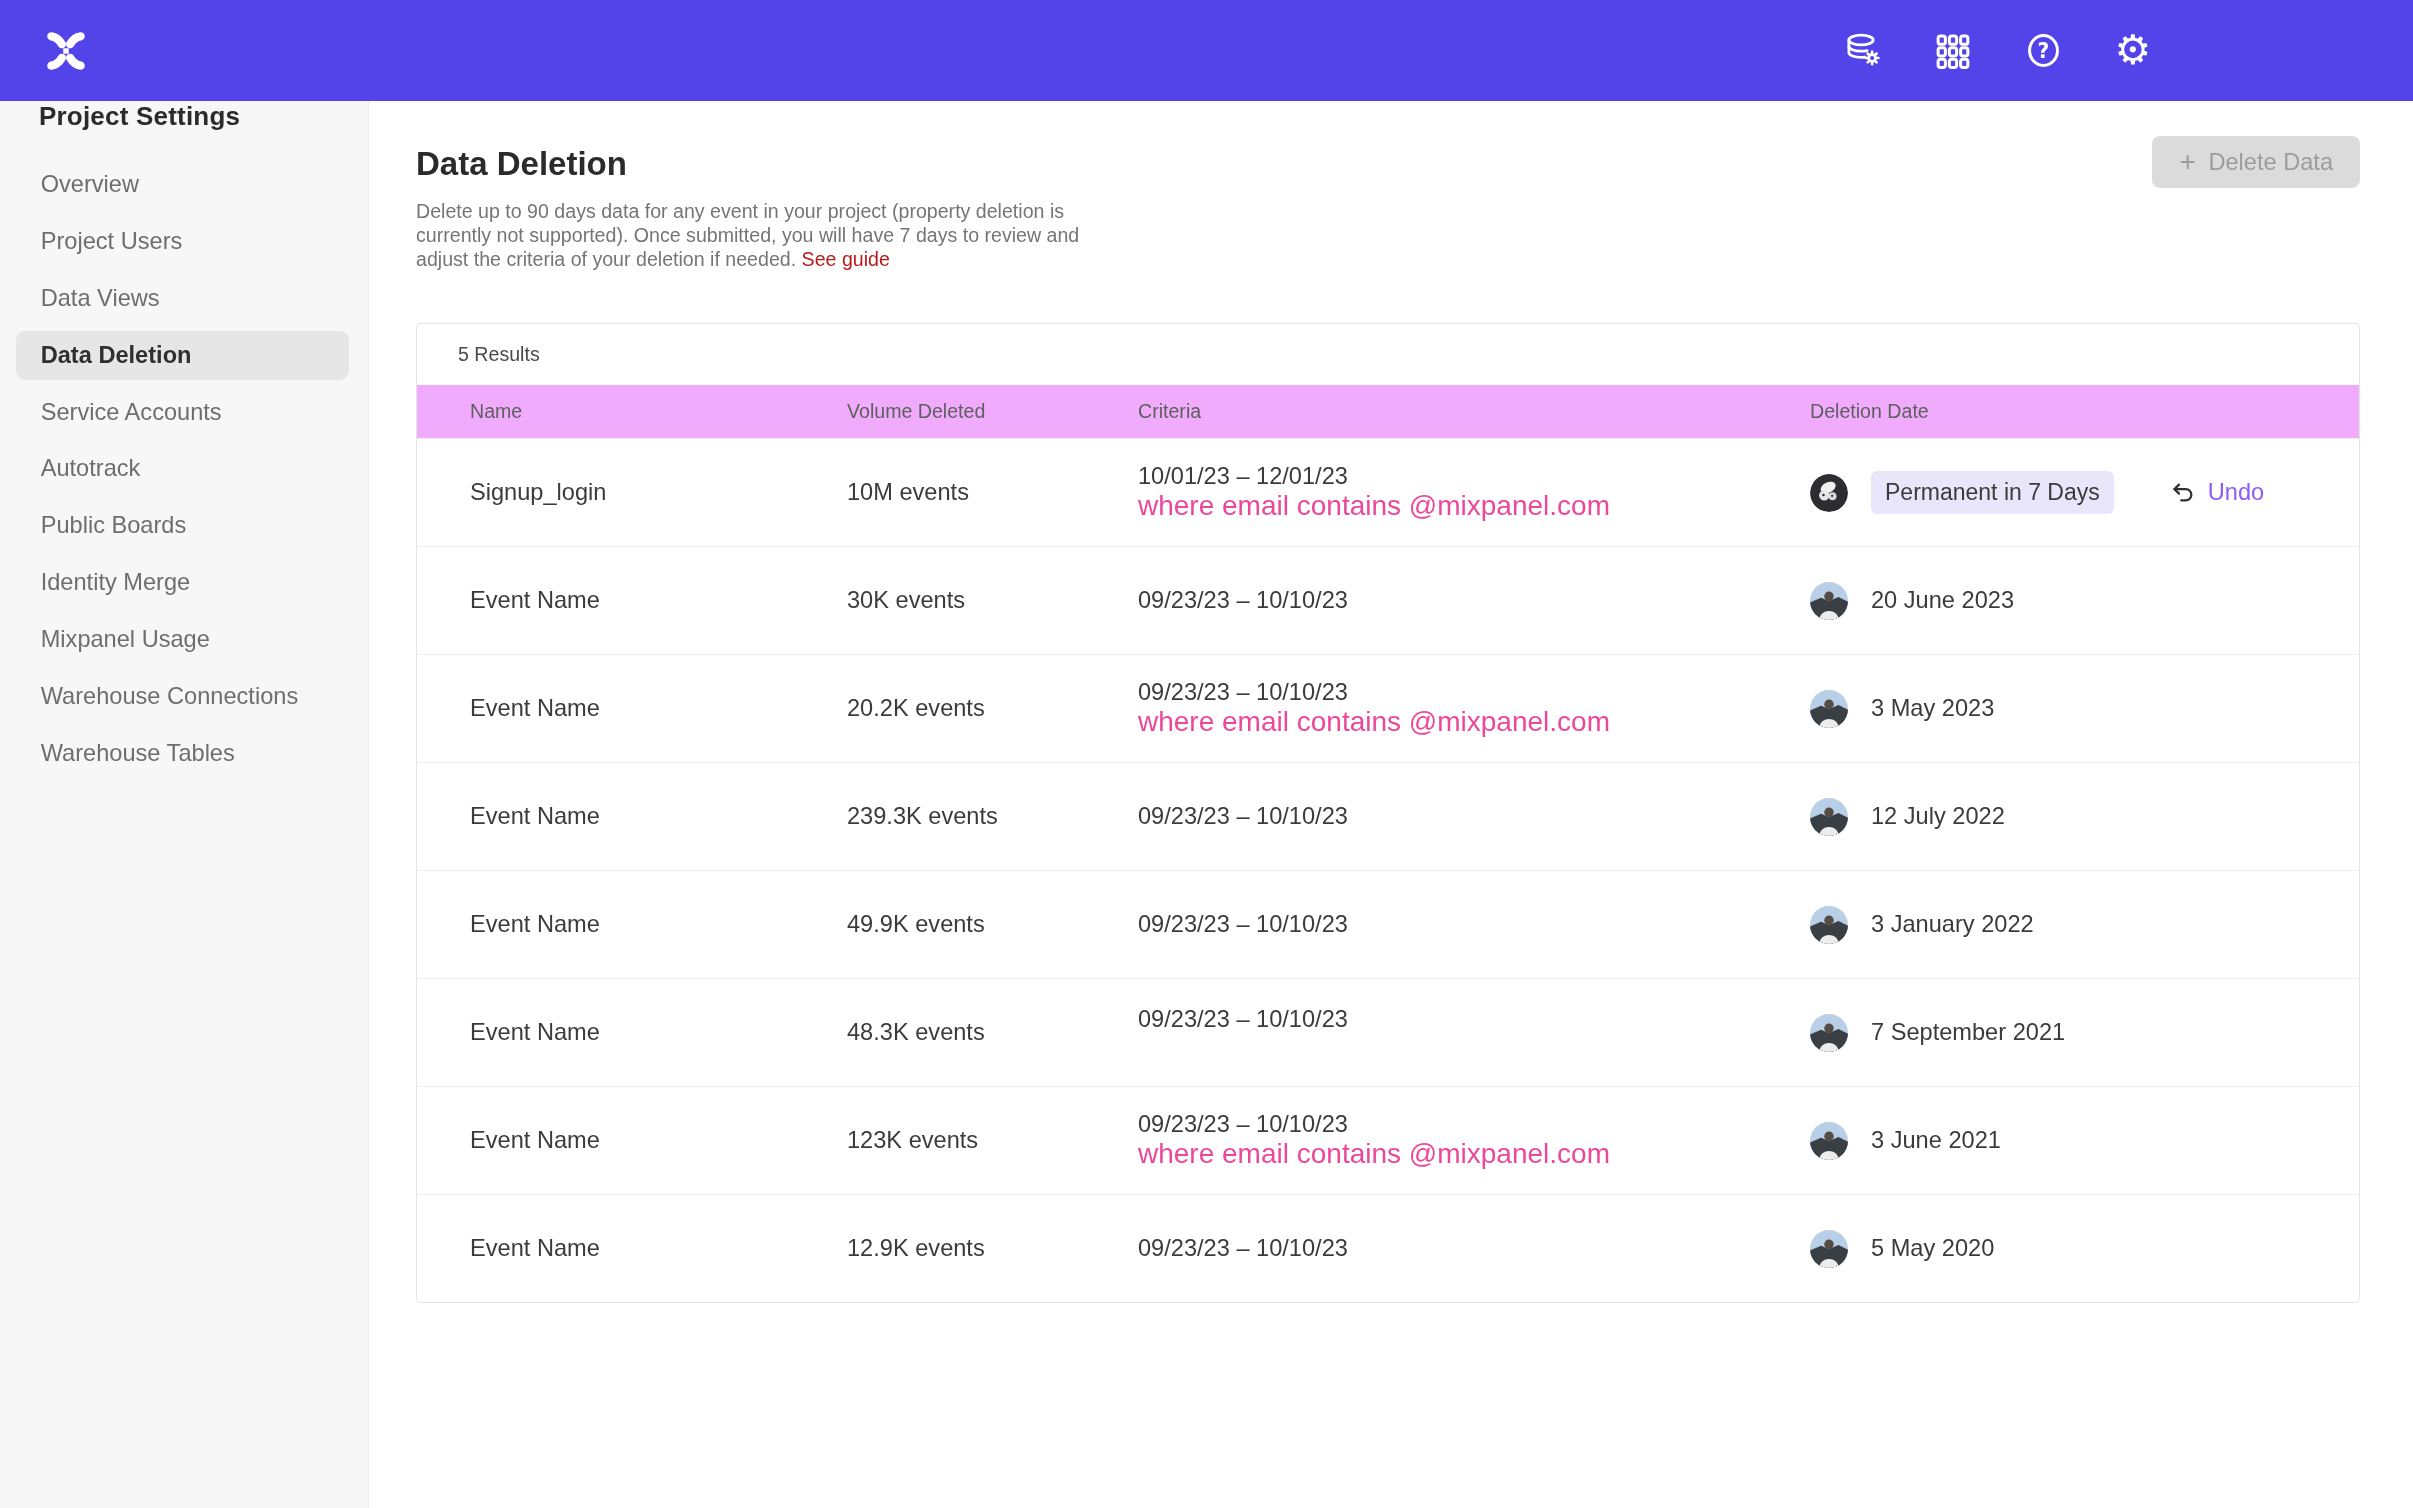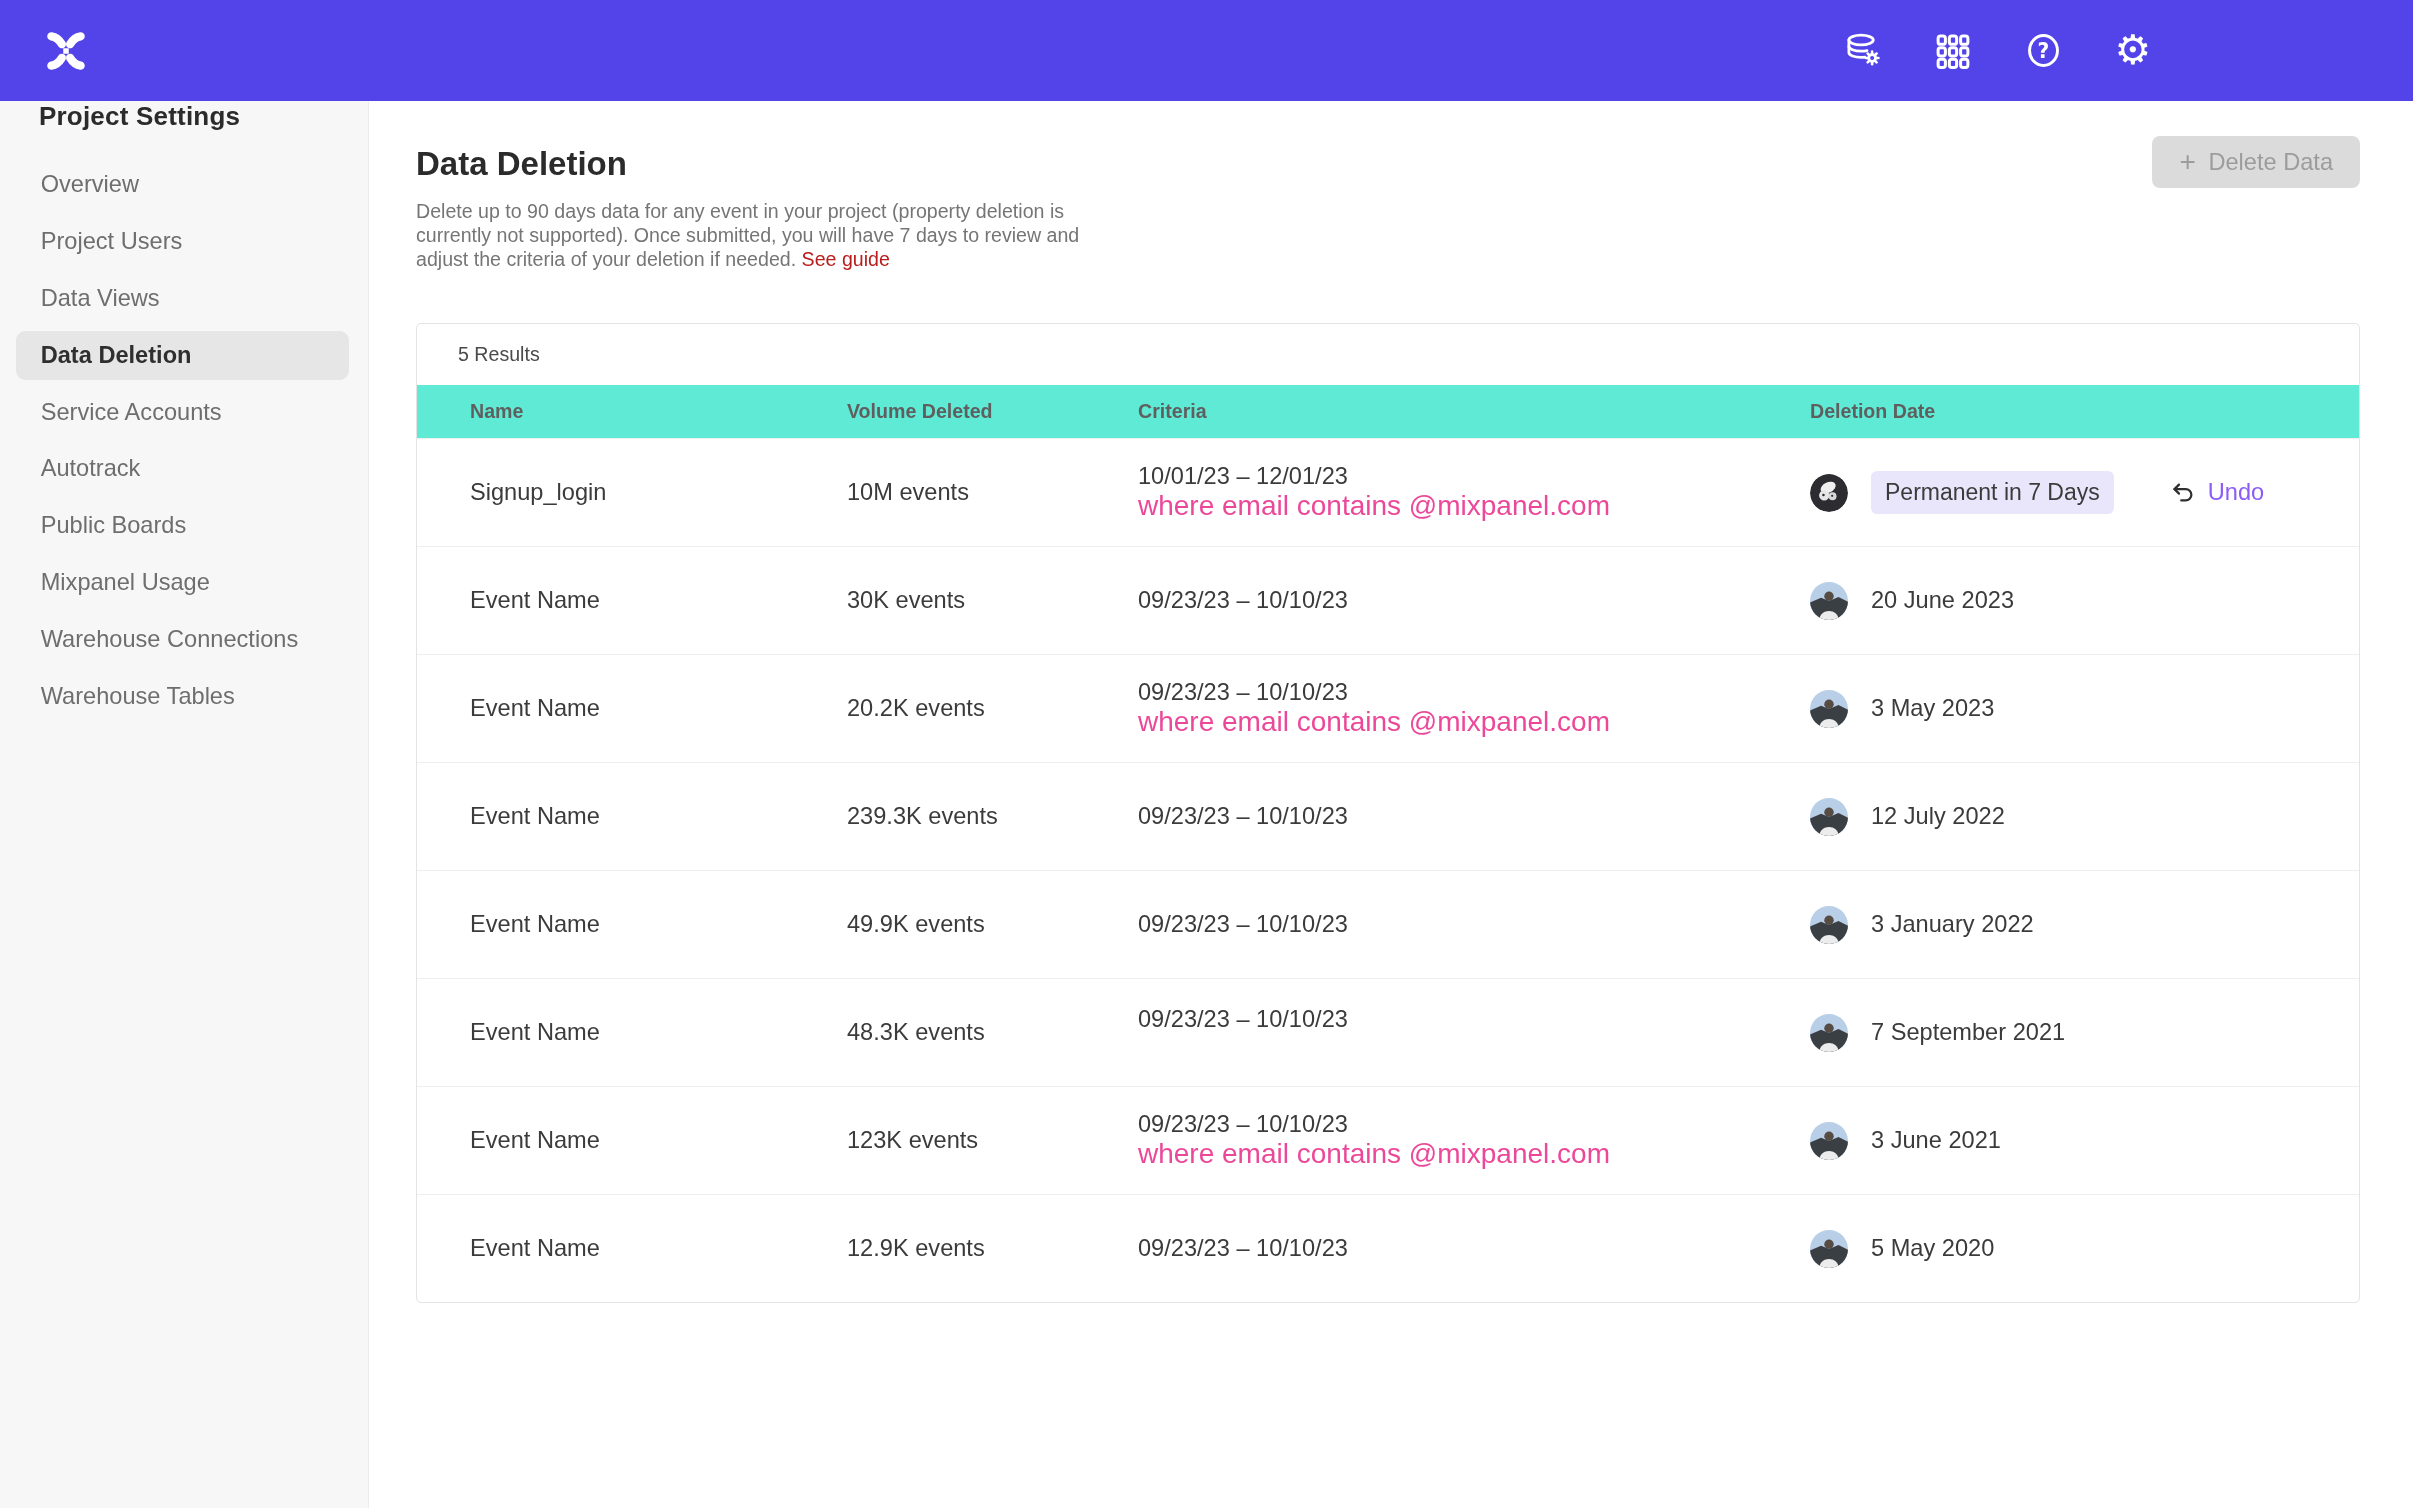--- a/index.html
+++ b/index.html
@@ -42,23 +42,23 @@
                 color:#9C9C9C; display:flex; align-items:center; gap:12.6px;
                 font-family:"Liberation Sans", sans-serif; cursor:not-allowed; }
   .plus { font-size:28px; line-height:1; color:#9C9C9C; }
 
   
   .card { position:absolute; left:47px; top:222px; width:1944px;
           background:#ffffff; border:0.8px solid #E4E4E4; border-radius:5px;
           overflow:hidden; }
   .card-head { height:61px; display:flex; align-items:center; padding-left:41px;
                font-size:19.6px; color:#4A4A4A; }
-  .thead { height:53px; background:#5eead4; display:grid;
+  .thead { height:53px; background:#f0abfc; display:grid;
            grid-template-columns:377px 291px 672px 1fr; align-items:center;
-           padding-left:53px; font-size:19.6px; color:#5F5F5F;font-weight:bold; }
+           padding-left:53px; font-size:19.6px; color:#5F5F5F; }
   .trow { height:108px; display:grid; grid-template-columns:377px 291px 672px 1fr;
           align-items:center; padding-left:53px; border-top:0.8px solid #EEEEEE;
           font-size:23.6px; color:#3B3B3B; }
   .trow:first-of-type { border-top:none; }
   .cell-criteria { display:flex; flex-direction:column; justify-content:center; }
   .criteria-sub { min-height:27px; margin-top:0; font-size:28px; color:#ec4899; }
   .cell-date { display:flex; align-items:center; gap:23px; }
   .avatar { width:38px; height:38px; border-radius:50%; overflow:hidden; flex:0 0 38px; }
   .badge { background:#E9E6FB; border-radius:6.3px; padding:7.9px 14px; font-size:23px;
            color:#3B3B3B; white-space:nowrap; }
@@ -128,20 +128,21 @@
 <div class="sidebar">
   <div class="sidebar-title">Project Settings</div>
   <div class="side-list">
     <div class="side-item">Overview</div>
     <div class="side-item">Project Users</div>
     <div class="side-item">Data Views</div>
     <div class="side-item selected">Data Deletion</div>
     <div class="side-item">Service Accounts</div>
     <div class="side-item">Autotrack</div>
     <div class="side-item">Public Boards</div>
+    <div class="side-item">Identity Merge</div>
     <div class="side-item">Mixpanel Usage</div>
     <div class="side-item">Warehouse Connections</div>
     <div class="side-item">Warehouse Tables</div>
   </div>
 </div>
 
 <div class="main">
   <div class="page-head">
     <div class="page-title">Data Deletion</div>
     <div class="page-desc"><span>Delete up to 90 days data for any event in your project (property deletion is currently not supported). Once submitted, you will have 7 days to review and adjust the criteria of your deletion if needed. </span><a class="see-guide">See guide</a></div>

